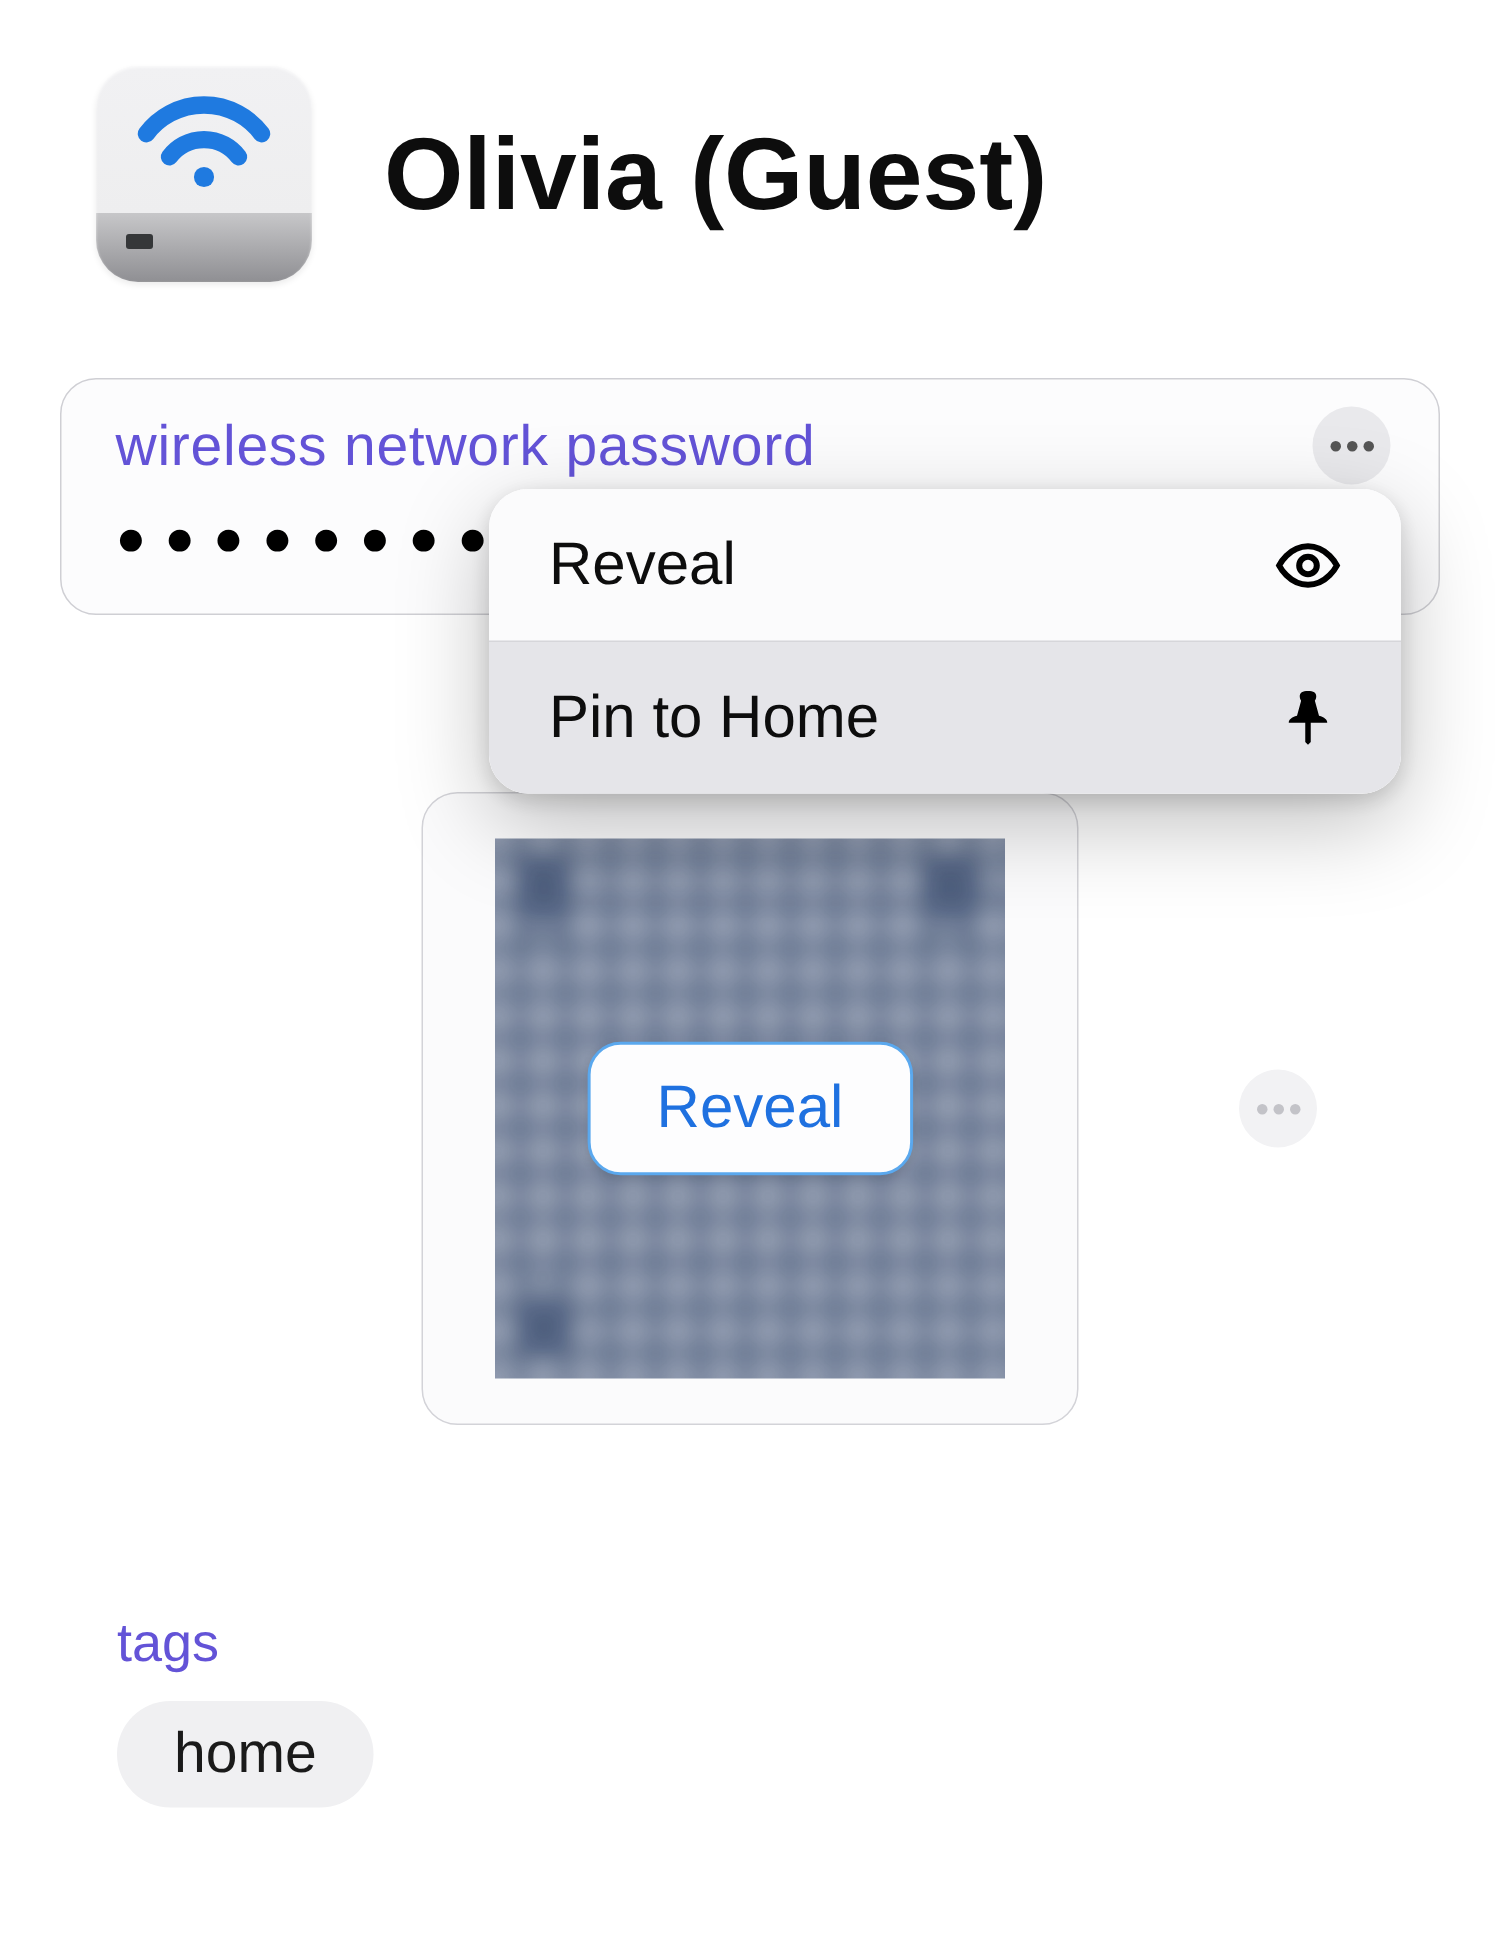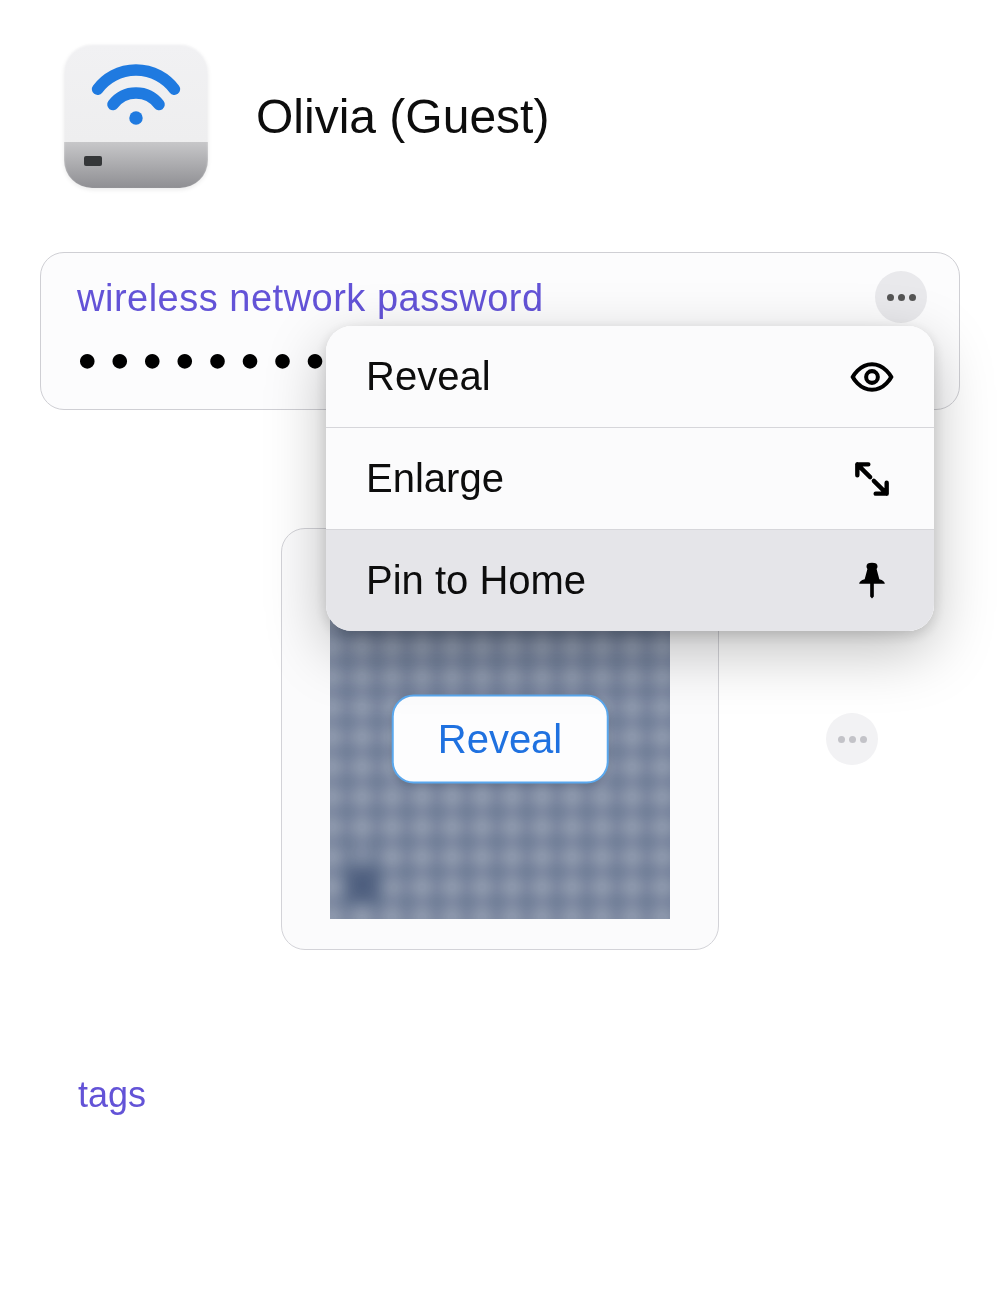--- a/index.html
+++ b/index.html
@@ -39,22 +39,22 @@
     position: absolute;
     left: 20px;
     bottom: 22px;
     width: 18px;
     height: 10px;
     background: #353739;
     border-radius: 2px;
   }
   .title {
     margin-left: 48px;
-    font-size: 48px;
-    font-weight: 400;
+    font-size: 68px;
+    font-weight: 700;
     color: #0d0d0d;
   }
 
   
   .card {
     margin: 64px 40px 0 40px;
     border: 1.5px solid #cfcfd4;
     border-radius: 24px;
     background: #fcfcfd;
     padding: 24px 24px 30px 36px;
@@ -222,38 +222,33 @@
 
 <div class="menu">
   <div class="menu-item">
     <span>Reveal</span>
     <svg viewBox="0 0 24 24" fill="none">
       <path d="M1.5 12S5 5 12 5s10.5 7 10.5 7-3.5 7-10.5 7S1.5 12 1.5 12Z" stroke="#000" stroke-width="2.2"></path>
       <circle cx="12" cy="12" r="3.2" stroke="#000" stroke-width="2.2"></circle>
     </svg>
   </div>
   <div class="menu-item">
-    <span>Enlarge</span>
-    <svg viewBox="0 0 24 24" fill="none">
-      <path d="M4 10V4h6M20 14v6h-6M4 4l7 7M20 20l-7-7" stroke="#000" stroke-width="2.4" stroke-linecap="round" stroke-linejoin="round"></path>
-    </svg>
-  </div>
-  <div class="menu-item">
     <span>Pin to Home</span>
     <svg viewBox="0 0 24 24">
       <path d="M12 2c-2 0-3 .5-3 2 0 1 .5 1.5.5 1.5L8 11c-2 .5-3 1.5-3 2.5h6v7l1 1 1-1v-7h6c0-1-1-2-3-2.5l-1.5-5.5S15 5 15 4c0-1.5-1-2-3-2Z" fill="#000"></path>
     </svg>
   </div>
 </div>
 
 <div class="qr-card">
   <div class="qr-blur"></div>
   <button class="reveal-btn">Reveal</button>
   <div class="more-btn light qr-more">
     <span class="dot"></span>
     <span class="dot"></span>
     <span class="dot"></span>
   </div>
 </div>
 
 <div class="tags-section">
   <div class="tags-label">tags</div>
+  <div class="tag-pill">home</div>
 </div>
 
 </body></html>

